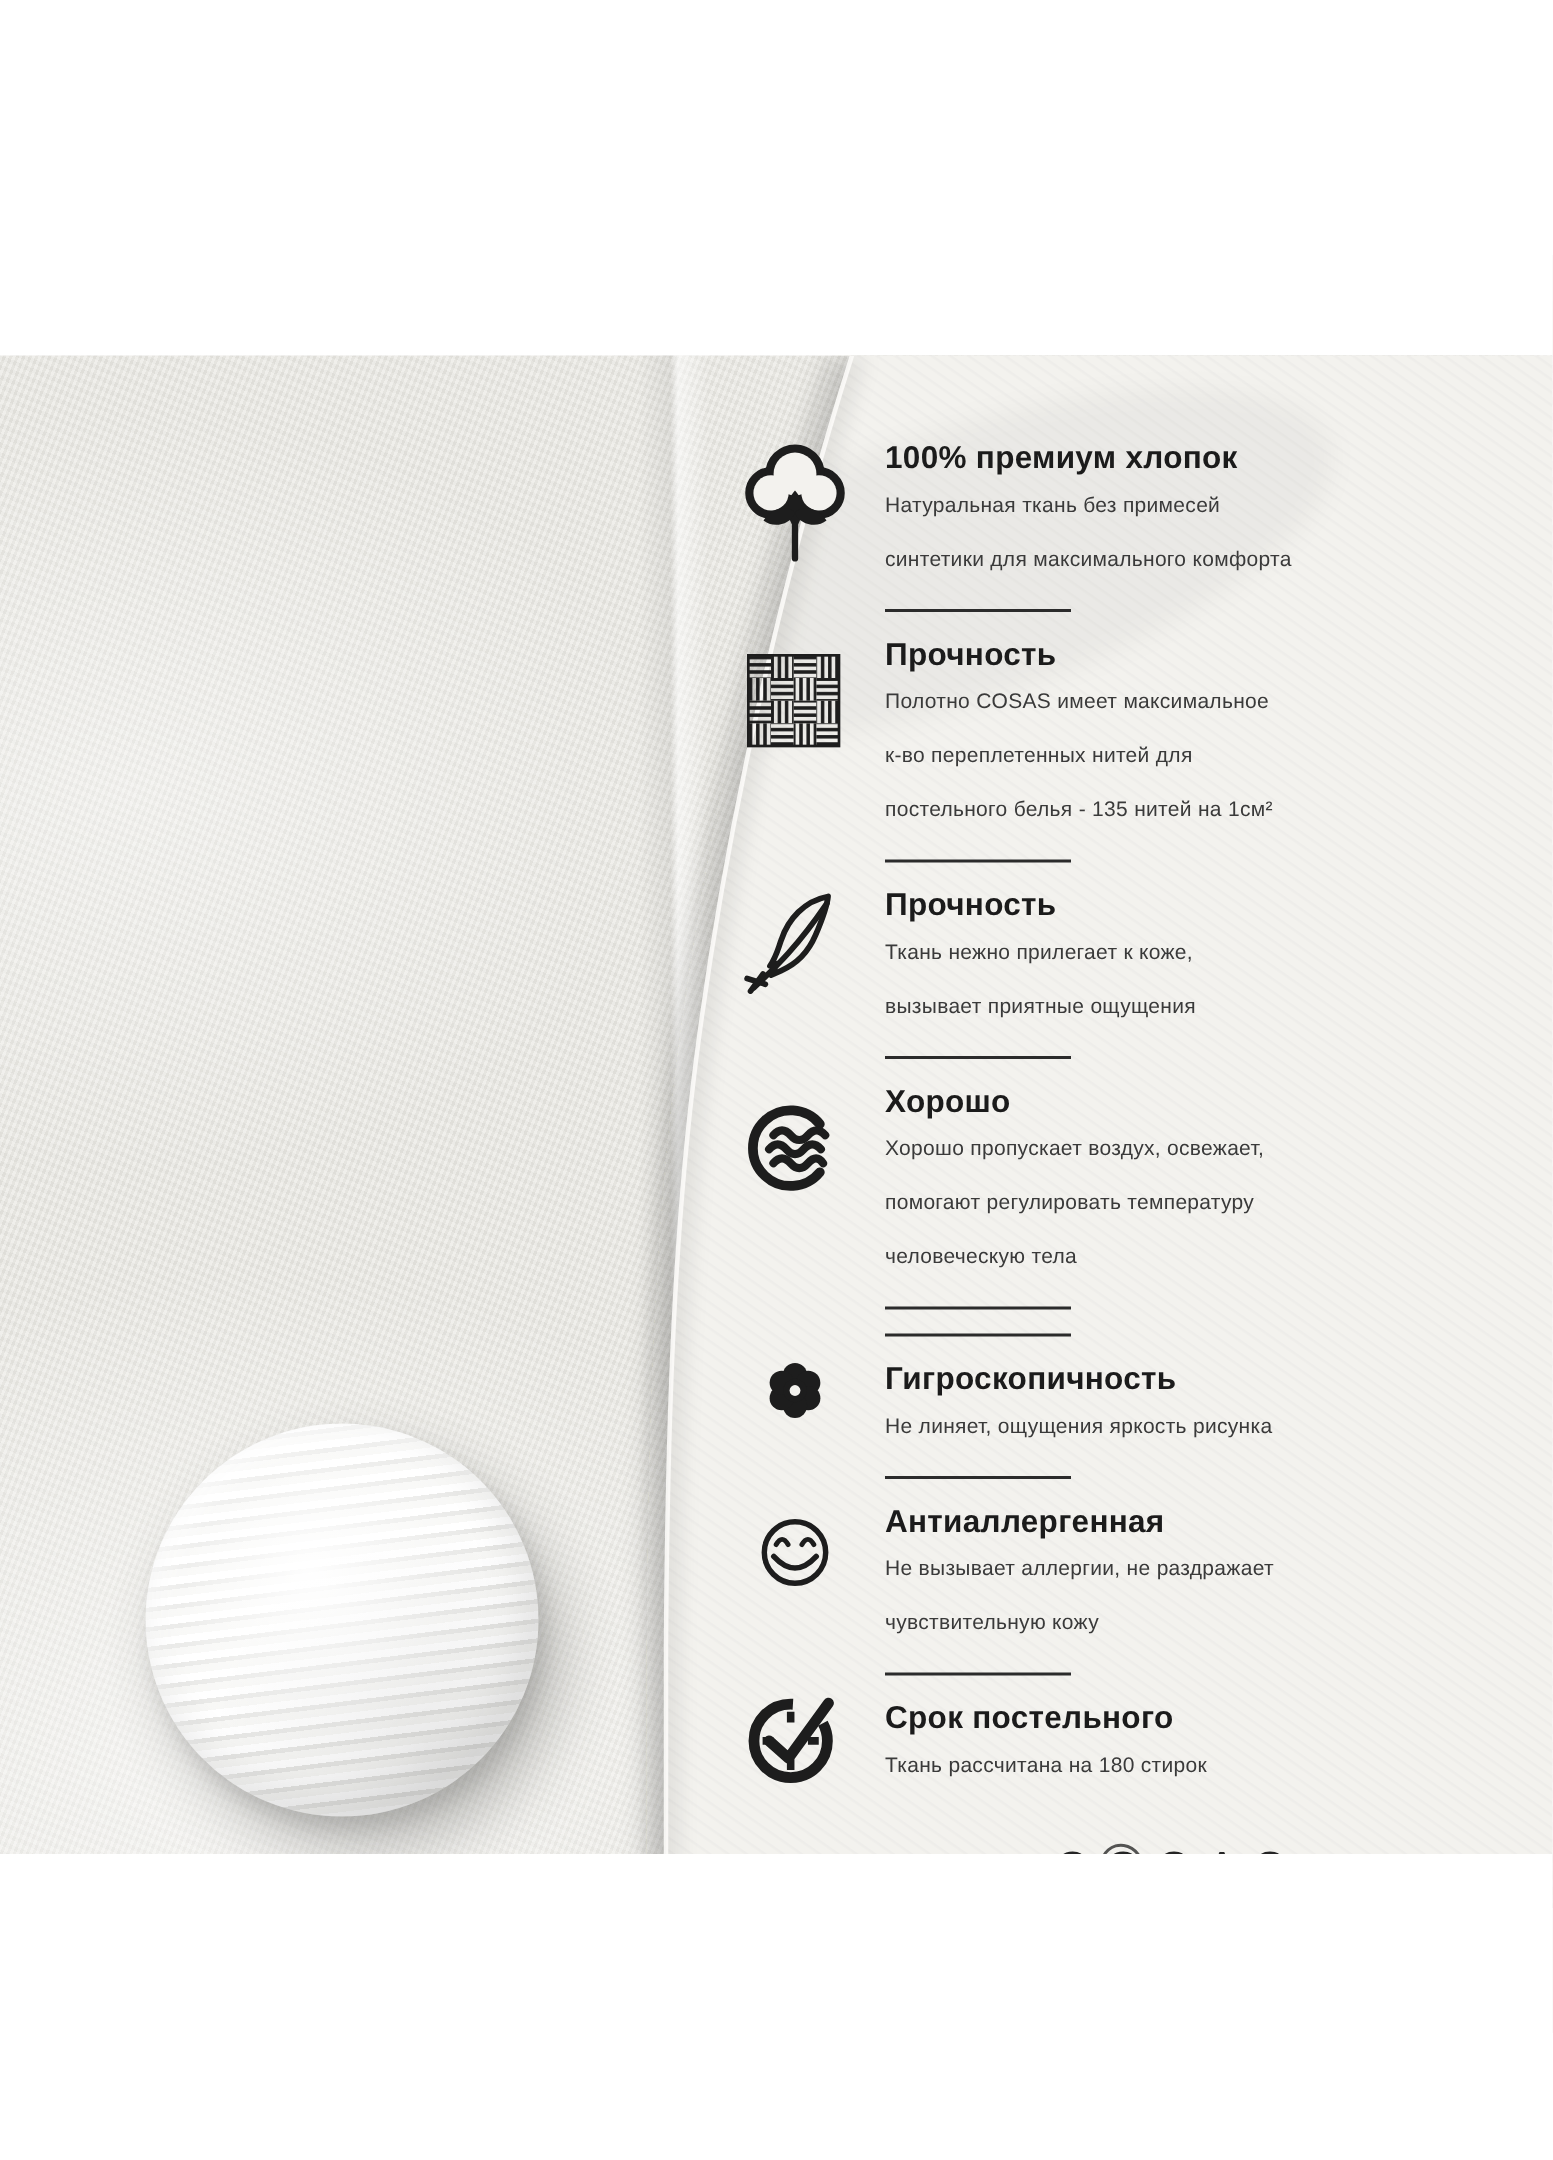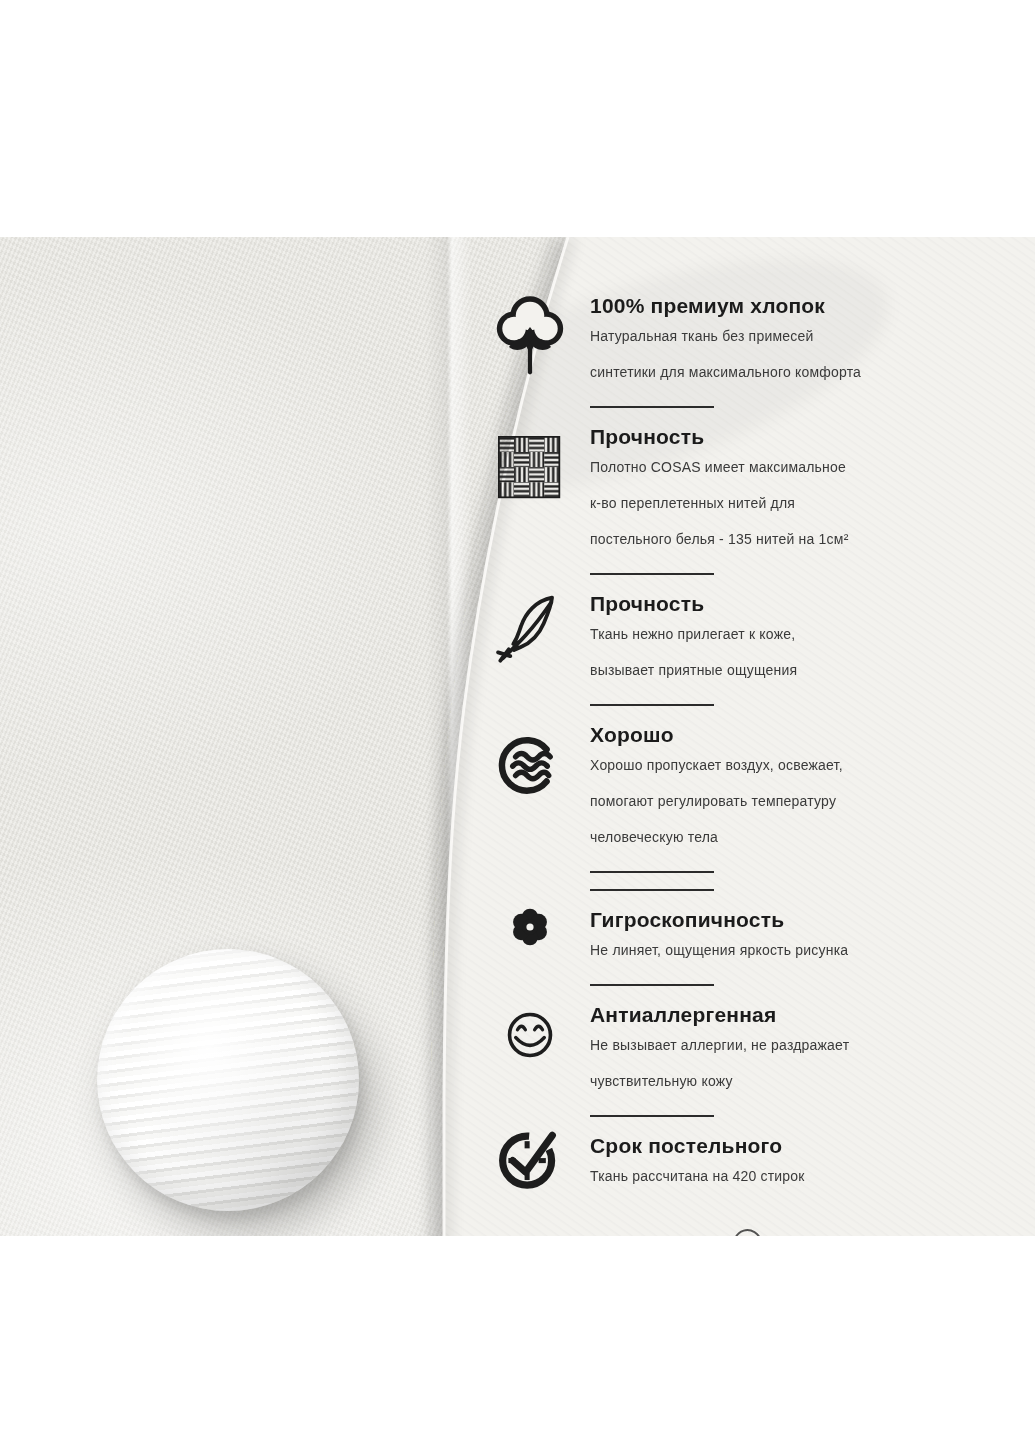--- a/index.html
+++ b/index.html
@@ -248,21 +248,21 @@
             <path d="M46,30 L46,40"></path>
               <path d="M20,57 L30,57"></path>
               <path d="M46,84 L46,74"></path>
               <path d="M72,57 L62,57"></path>
           </g>
           <path d="M26,57 L44,73 L81,22" stroke="#1d1d1d" stroke-width="10" fill="none" stroke-linecap="round" stroke-linejoin="round"></path>
         </svg>
       </div>
       <div class="ftext">
         <div class="ftitle">Срок постельного</div>
-        <div class="fbody">Ткань рассчитана на 420 стирок</div>
+        <div class="fbody">Ткань рассчитана на 180 стирок</div>
       </div>
     </div>
 
     <div class="logo">
       <div class="logo-text"><span>C</span><span class="o-ring">O</span><span>S</span><span>A</span><span>S</span></div>
       <div class="logo-marks">
         <svg width="100" height="40" viewBox="0 0 100 40" style="margin:0 auto;">
           <defs>
             <mask id="moonm">
               <rect x="0" y="0" width="100" height="40" fill="#fff"></rect>

